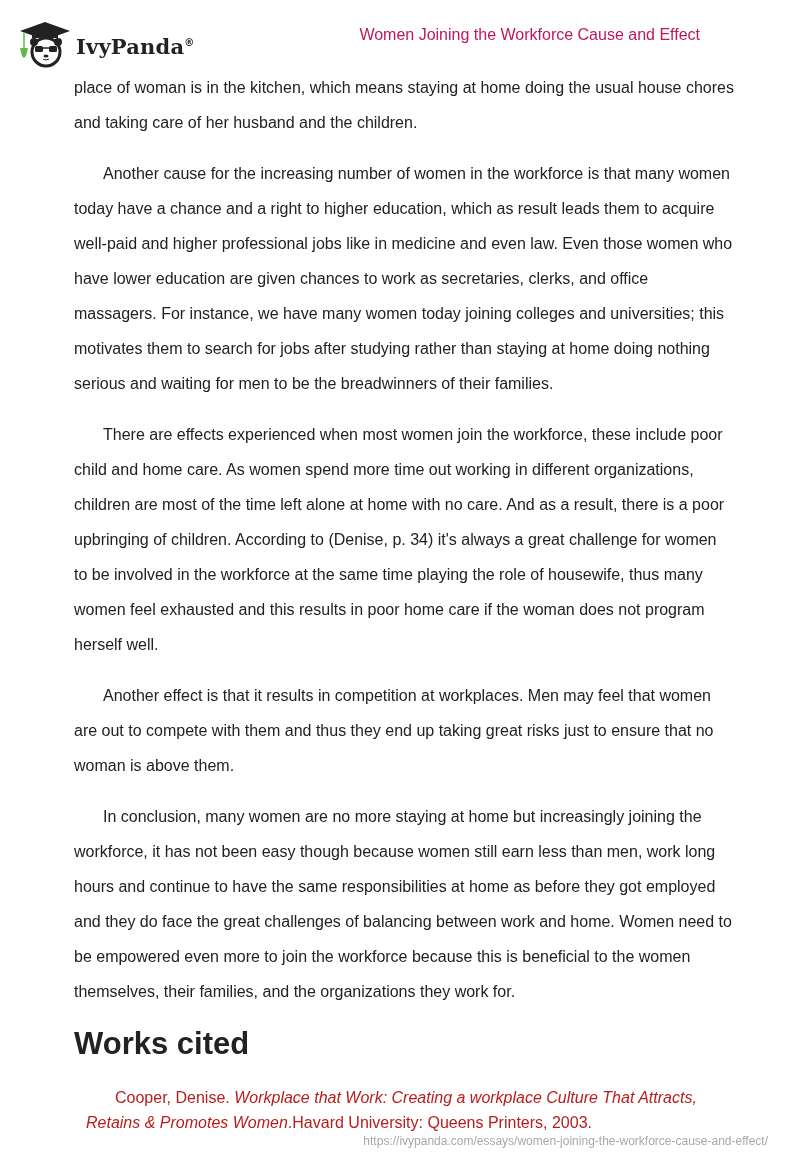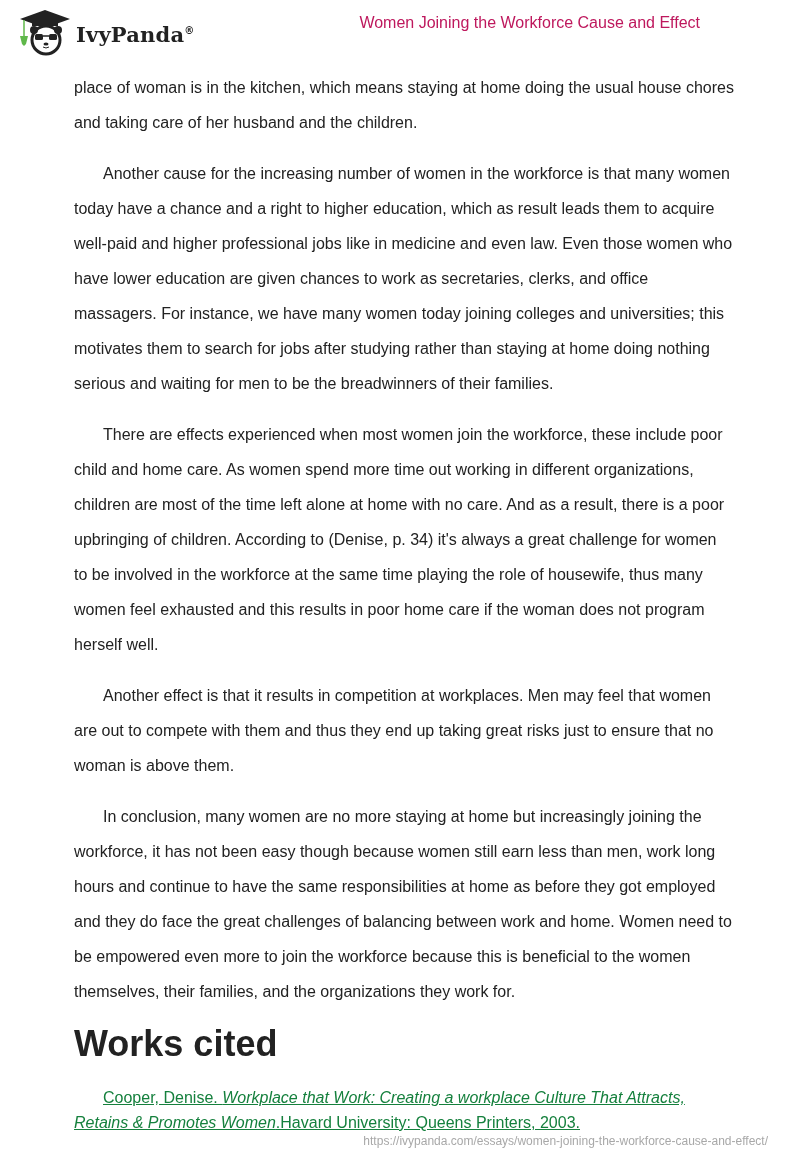--- a/index.html
+++ b/index.html
@@ -10,21 +10,21 @@
     body {
       width: 800px;
       height: 1160px;
       position: relative;
       overflow: hidden;
       font-family: "Liberation Sans", sans-serif;
       color: #222222;
     }
     .header {
       position: absolute;
-      top: 0;
+      top: 12px;
       left: 0;
       width: 732px;
       height: 60px;
     }
     .logo {
       position: absolute;
       left: 18px;
       top: 8px;
       display: flex;
       align-items: center;
@@ -70,33 +70,32 @@
       margin: 0 0 16px 0;
       color: #222222;
     }
     .para.indent {
       text-indent: 29px;
     }
     .para.first {
       margin-top: 0;
     }
     .heading {
-      font-size: 36px;
+      font-size: 31px;
       font-weight: bold;
       color: #222222;
       margin: 16px 0 22px 0;
       line-height: 38px;
     }
     .citation {
       font-size: 16px;
       line-height: 25px;
       text-indent: 29px;
-      margin: 0;
-      color: #15803d;
-      text-decoration: underline;
+      margin: 12px;
+      color: #b91c1c;
     }
     .citation em {
       font-style: italic;
     }
     .footer-url {
       position: absolute;
       right: 32px;
       top: 1134px;
       font-size: 12px;
       color: #a8a8a8;

